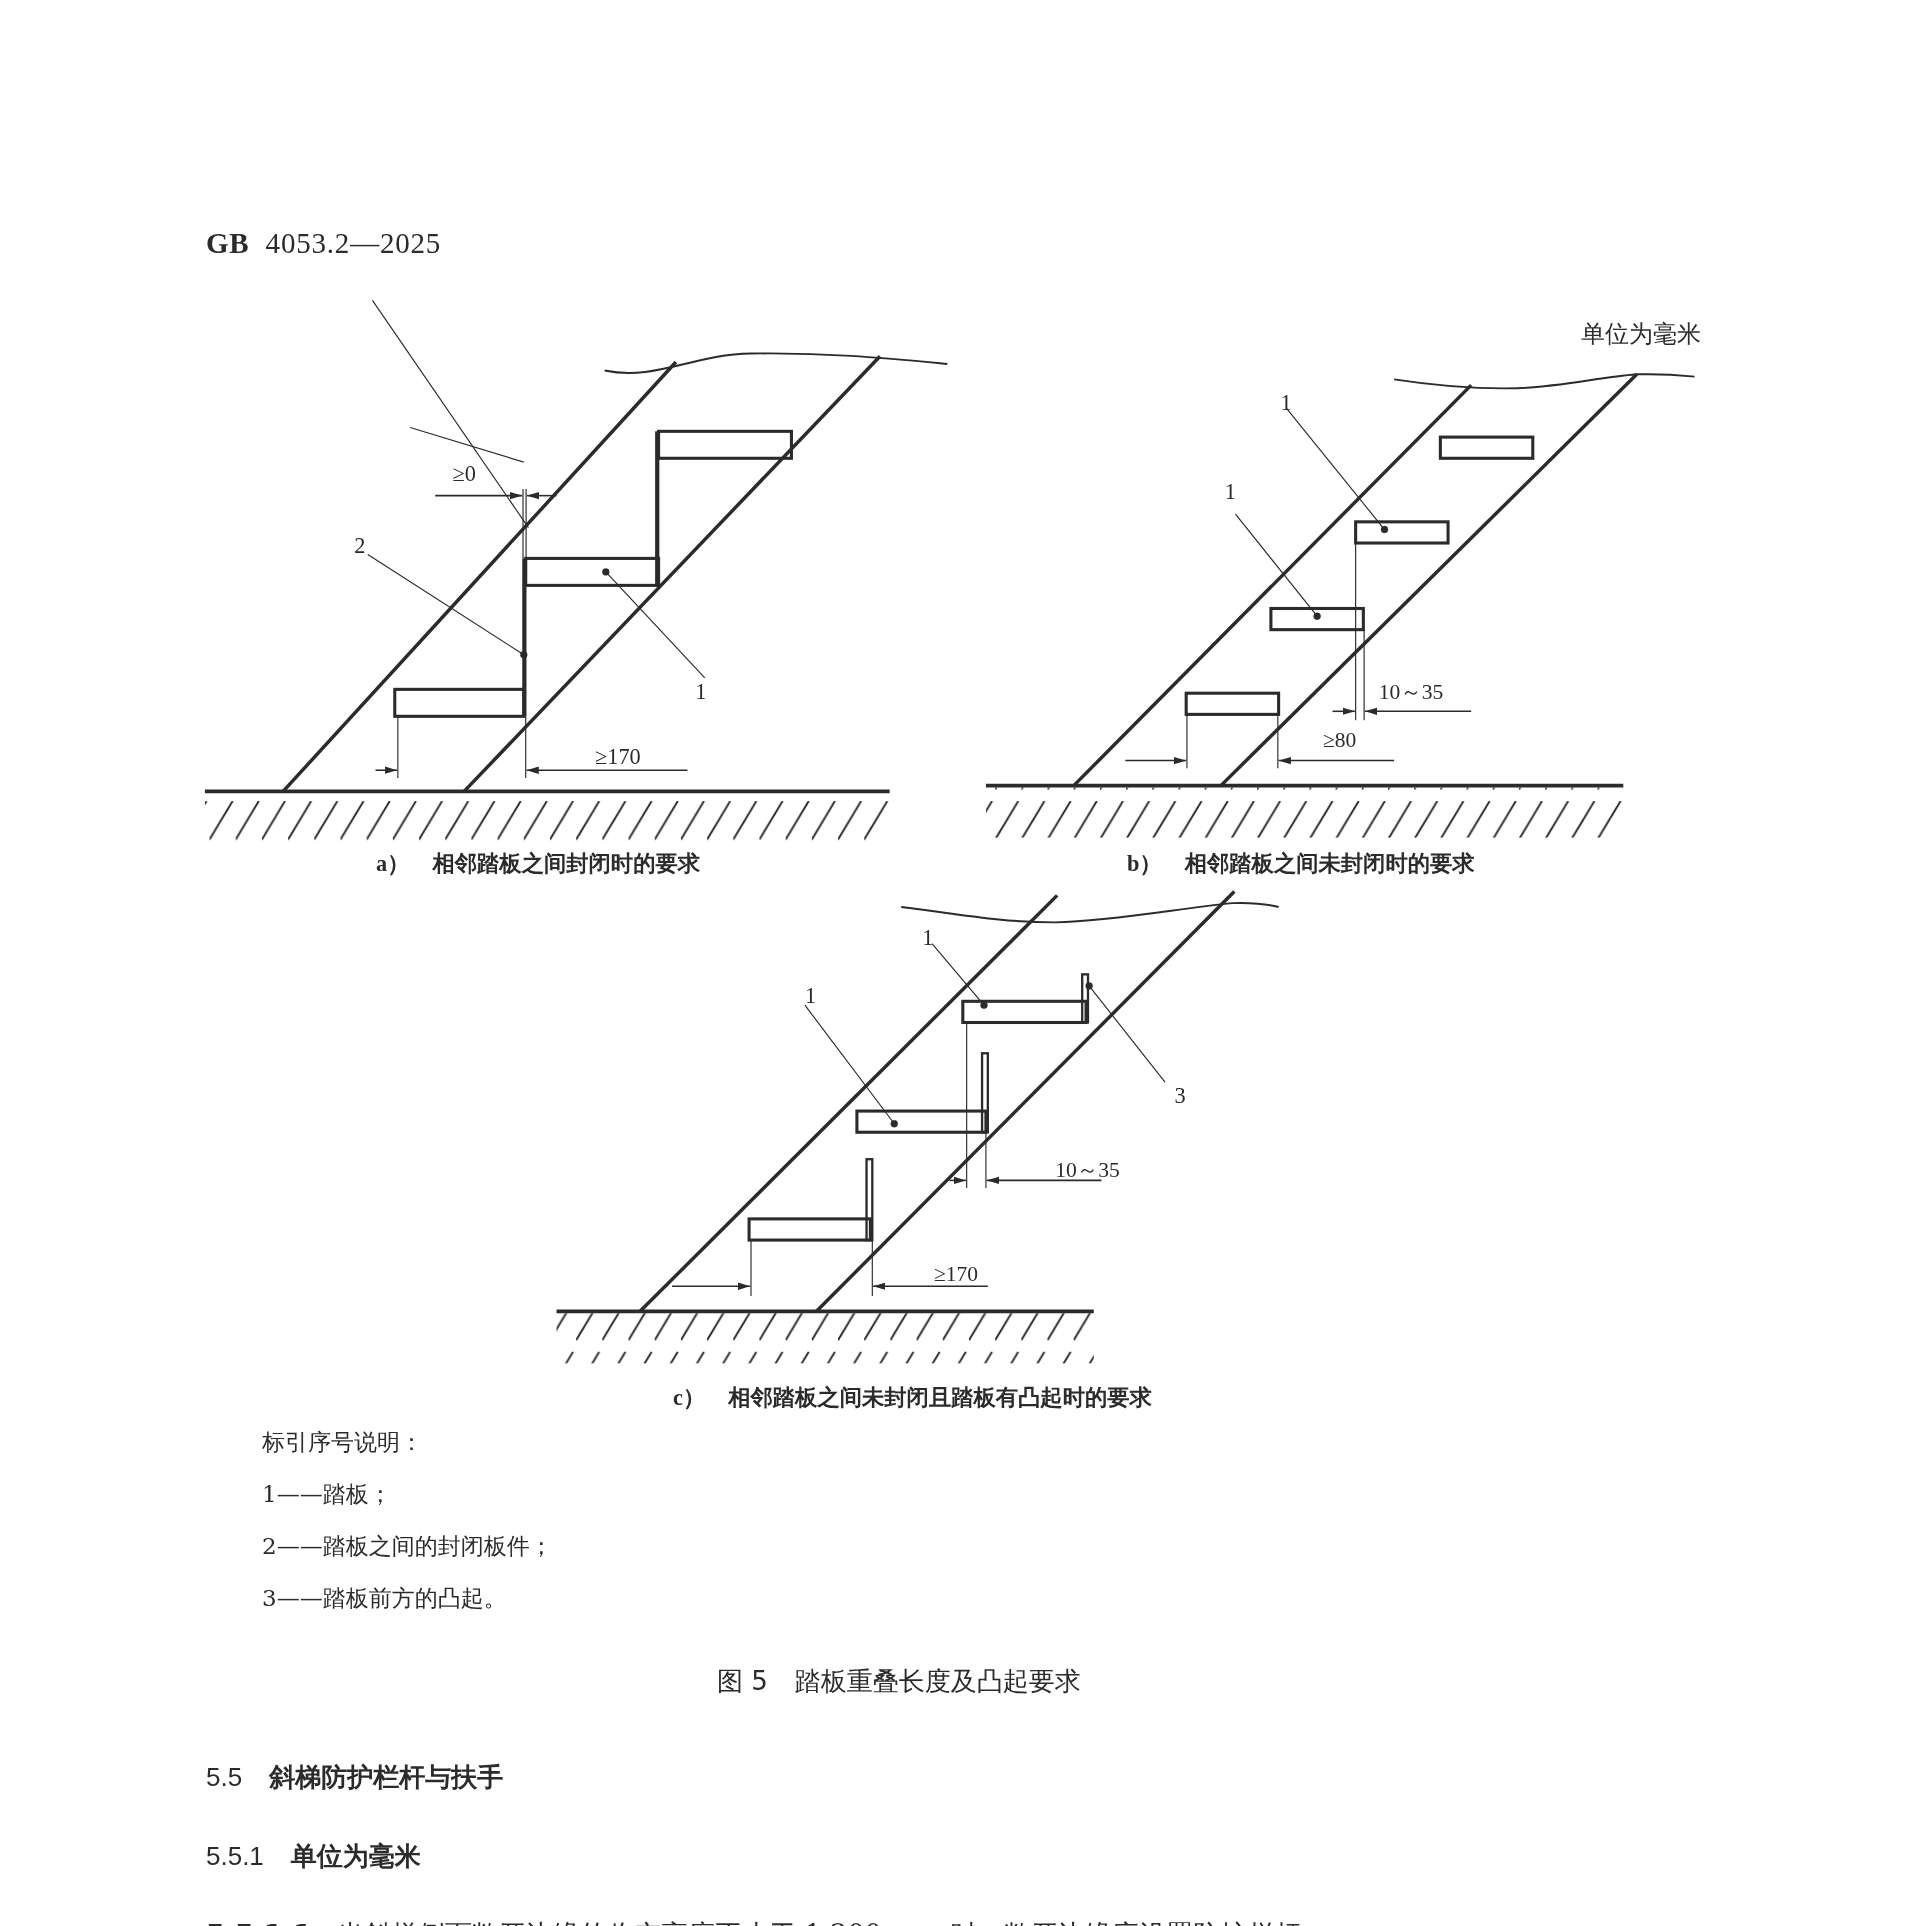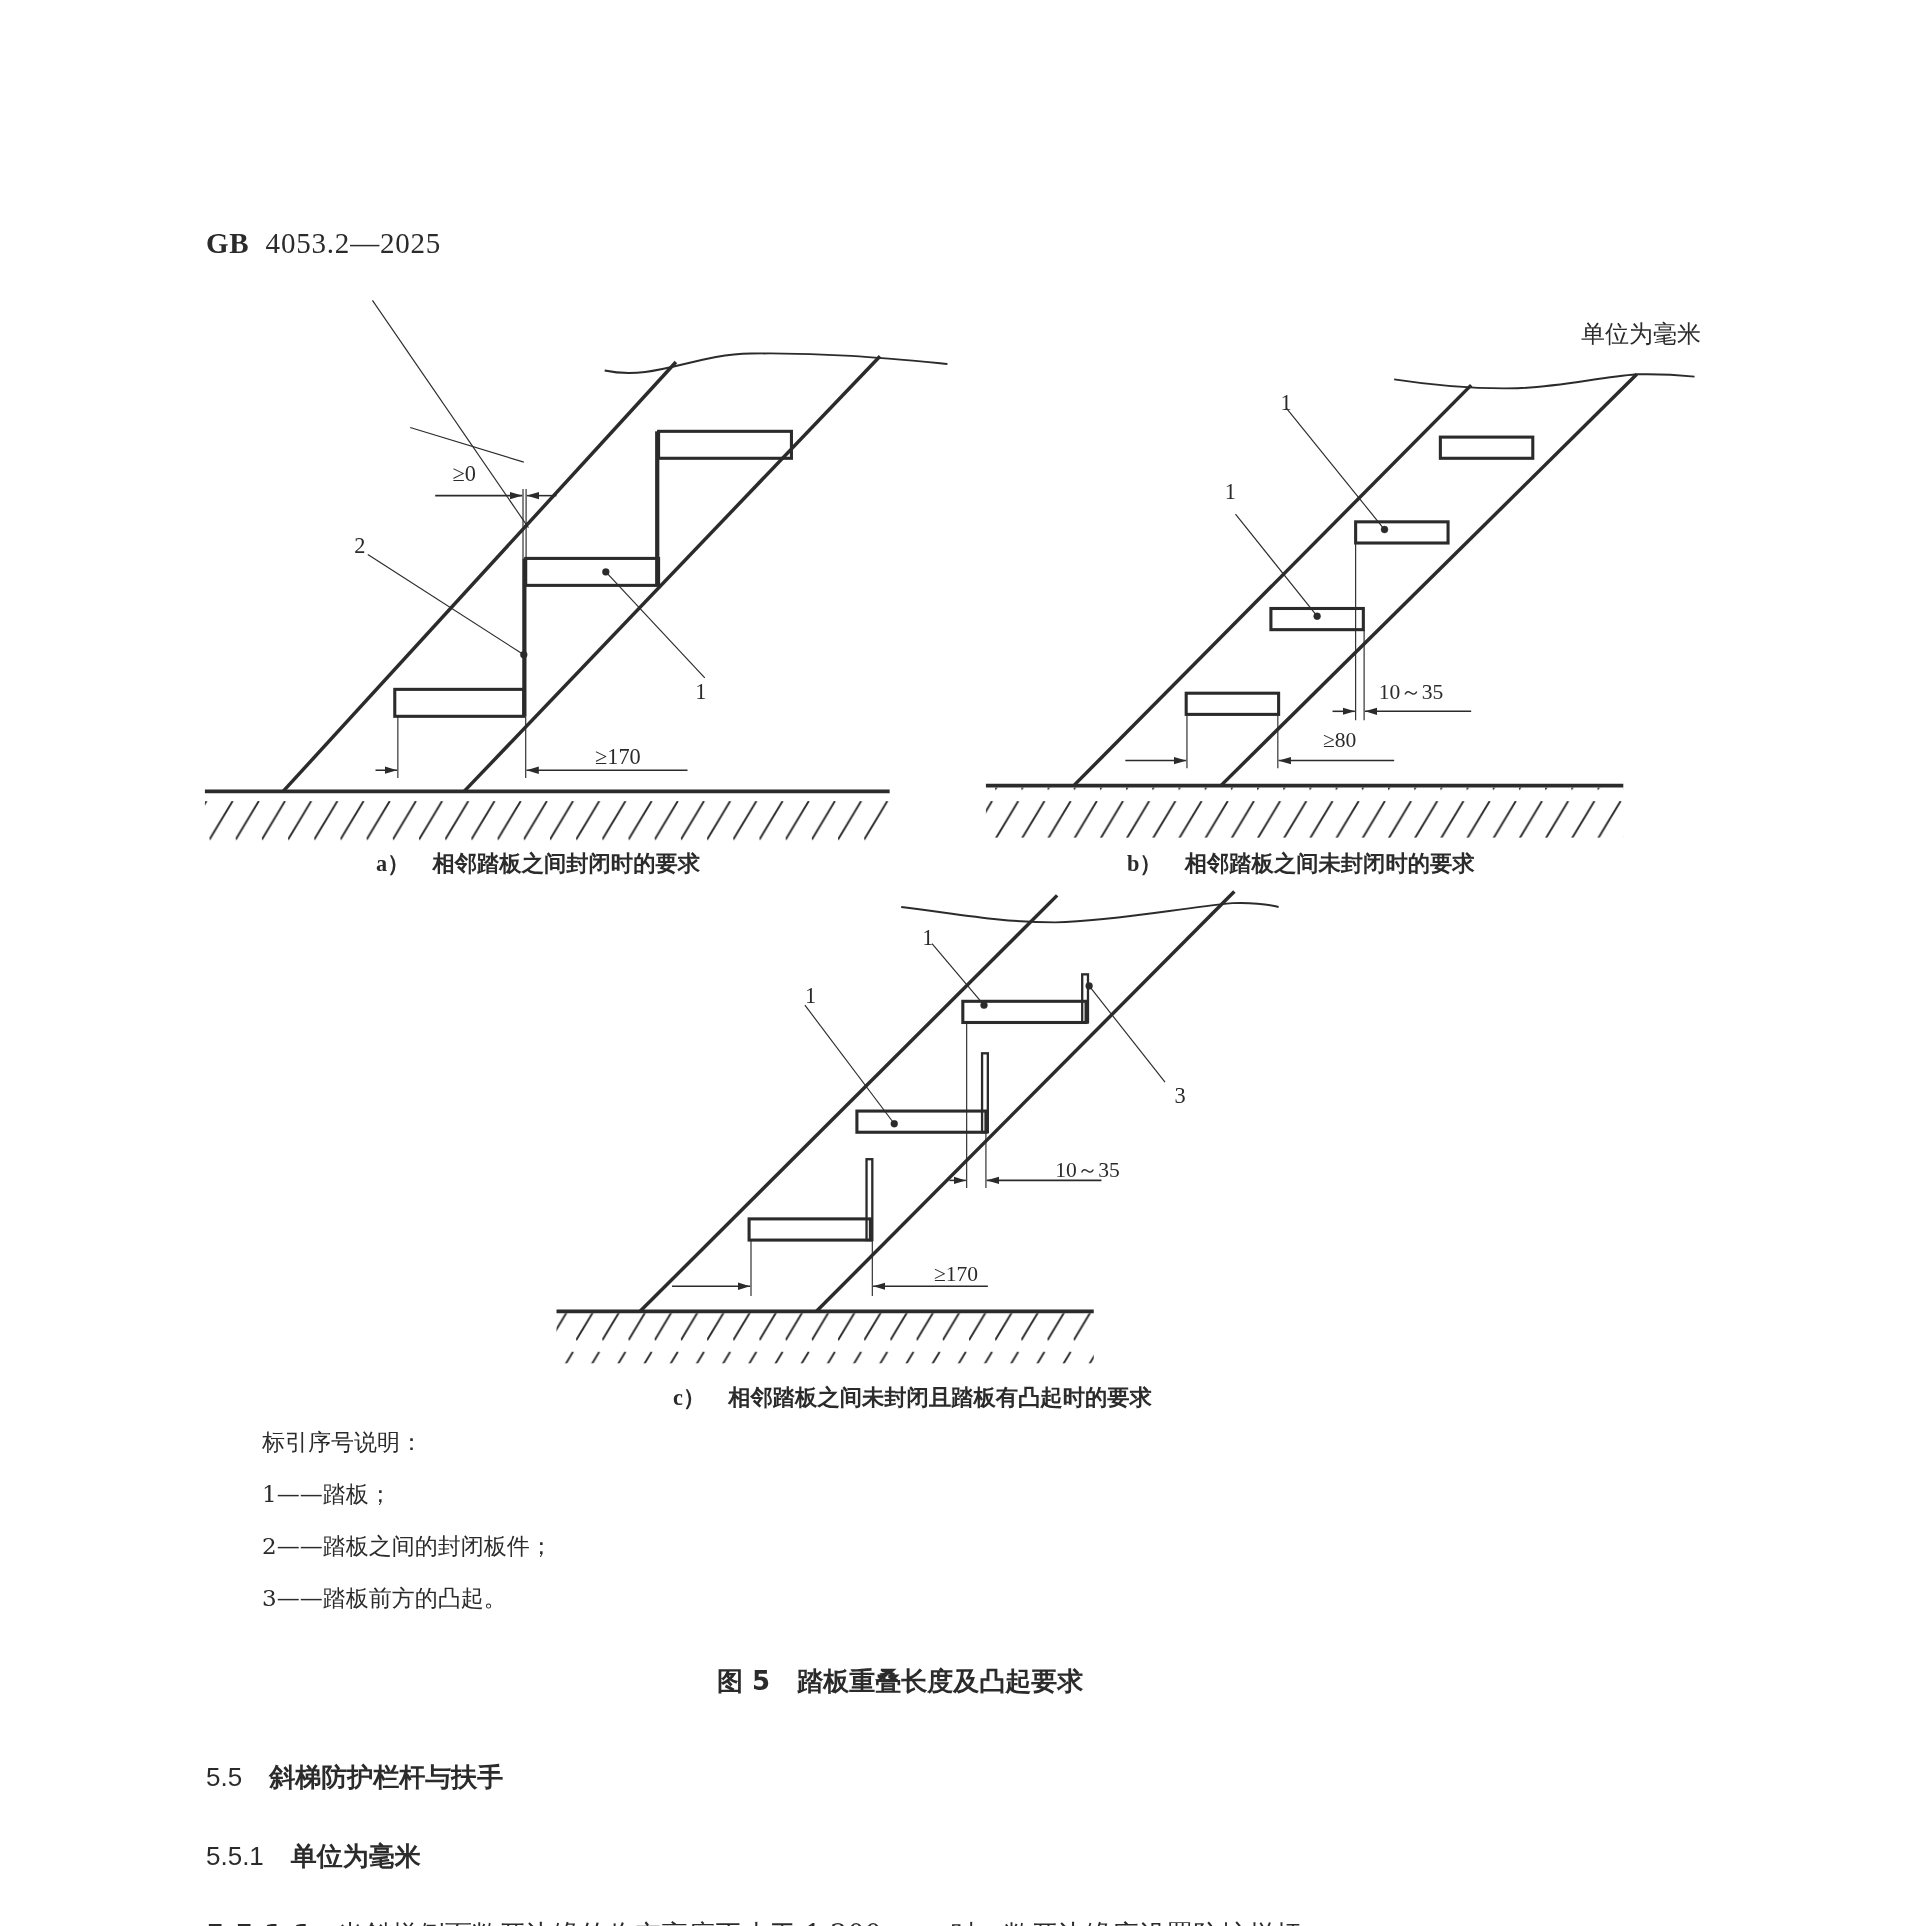--- a/index.html
+++ b/index.html
@@ -5,21 +5,21 @@
   html,body{margin:0;padding:0;background:#ffffff;}
   body{width:1911px;height:2703px;position:relative;overflow:hidden;color:#2b2b2b;
        font-family:"DejaVu Serif","Liberation Serif",serif;}
   .abs{position:absolute;white-space:nowrap;}
   .hdr{font-family:"Liberation Serif","DejaVu Serif",serif;font-size:29px;left:206px;top:227px;letter-spacing:0.8px;}
   .hdr b{font-weight:bold;}
   .unit{font-size:24px;right:210px;top:318px;}
   .cap{font-family:"DejaVu Sans","Liberation Sans",sans-serif;font-weight:bold;font-size:22.3px;}
   .cap .lt{font-family:"Liberation Serif",serif;font-weight:bold;margin-right:23px;}
   .legend{font-size:23px;left:262px;}
-  .figtitle{font-family:"DejaVu Sans","Liberation Sans",sans-serif;font-weight:bold;font-size:26px;left:717px;top:1664px;}
+  .figtitle{font-family:"DejaVu Sans","Liberation Sans",sans-serif;font-weight:normal;font-size:26px;left:717px;top:1664px;}
   .figtitle .num{margin-right:27px;}
   .h{font-family:Liberation Sans, sans-serif;font-weight:bold;font-size:26px;}
   .h .n{margin-right:27px;font-weight:normal;}
   .p{font-size:27px;line-height:44px;}
   .p .n{font-family:"DejaVu Sans","Liberation Sans",sans-serif;font-weight:bold;margin-right:25px;}
   svg text{font-family:"Liberation Serif","DejaVu Serif",serif;fill:#2b2b2b;}
 </style>
 </head>
 <body>
 

